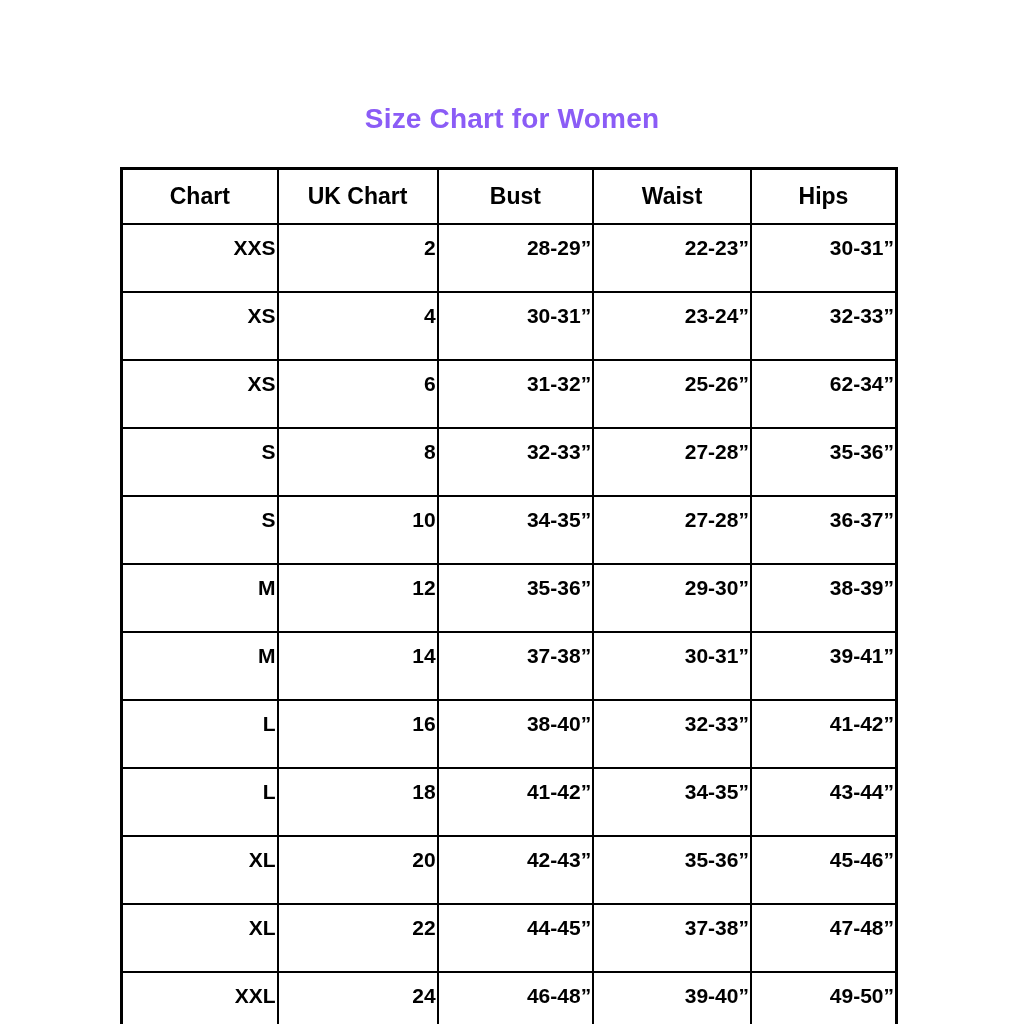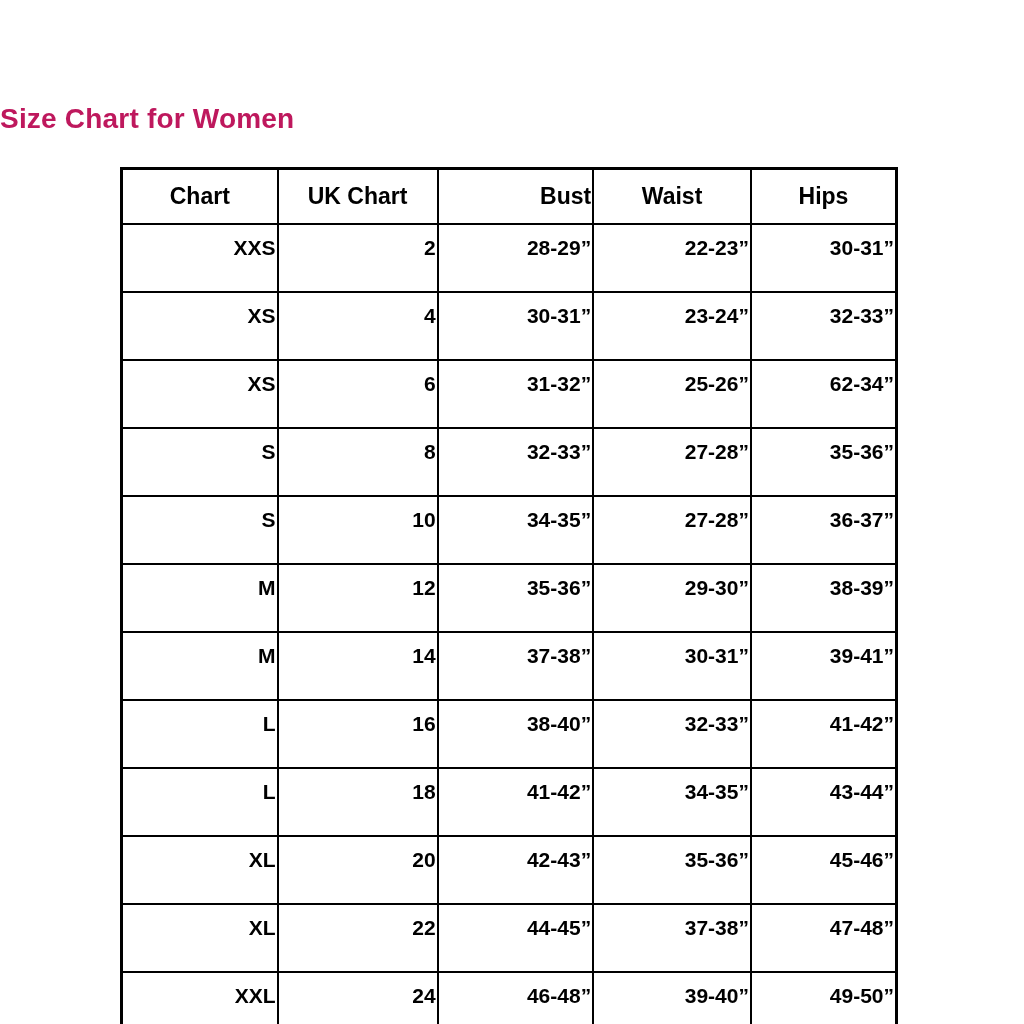--- a/index.html
+++ b/index.html
@@ -14,25 +14,25 @@
     background: #ffffff;
     font-family: "Liberation Sans", sans-serif;
     color: #000000;
   }
   .page-title {
     position: absolute;
     top: 103px;
     left: 0;
     width: 100%;
     margin: 0;
-    text-align: left;
+    text-align: center;
     font-size: 28px;
     font-weight: bold;
     letter-spacing: 0.2px;
-    color: #be185d;
+    color: #8b5cf6;
   }
   table.size-chart {
     position: absolute;
     left: 120px;
     top: 167px;
     width: 778px;
     border-collapse: collapse;
     table-layout: fixed;
     border: 3px solid #000000;
   }
@@ -52,21 +52,21 @@
   }
   table.size-chart td {
     height: 54px;
     vertical-align: top;
     padding-top: 11px;
     font-size: 21px;
     text-align: right;
   }
   table.size-chart th:nth-child(1) { width: 20.1%; }
   table.size-chart th:nth-child(2) { width: 20.7%; }
-  table.size-chart th:nth-child(3) { width: 20.1%; text-align: right; }
+  table.size-chart th:nth-child(3) { width: 20.1%; }
   table.size-chart th:nth-child(4) { width: 20.4%; }
   table.size-chart th:nth-child(5) { width: 18.7%; }
 </style>
 </head>
 <body>
 
 <div class="canvas">
   <h1 class="page-title">Size Chart for Women</h1>
 
   <table class="size-chart">

